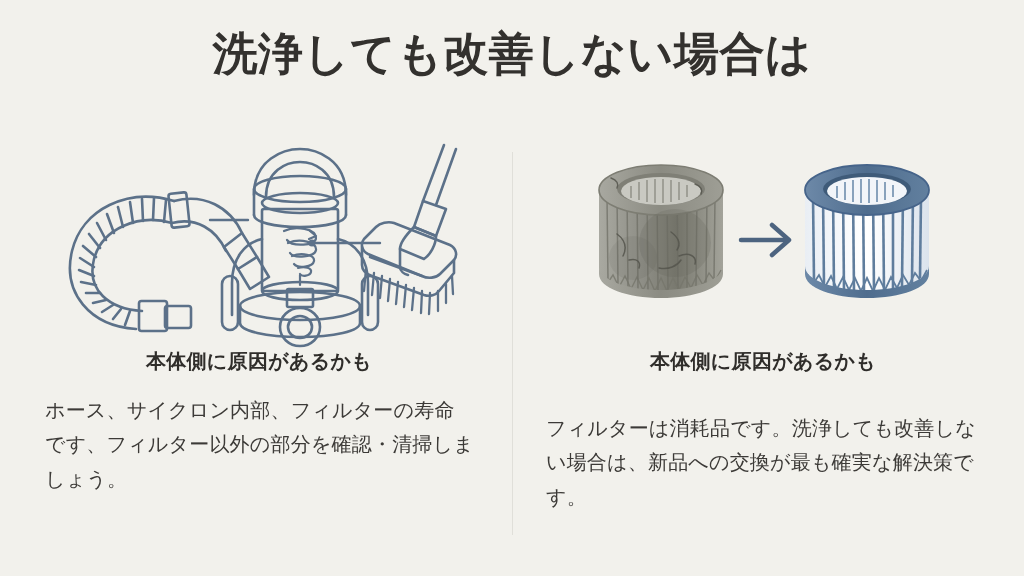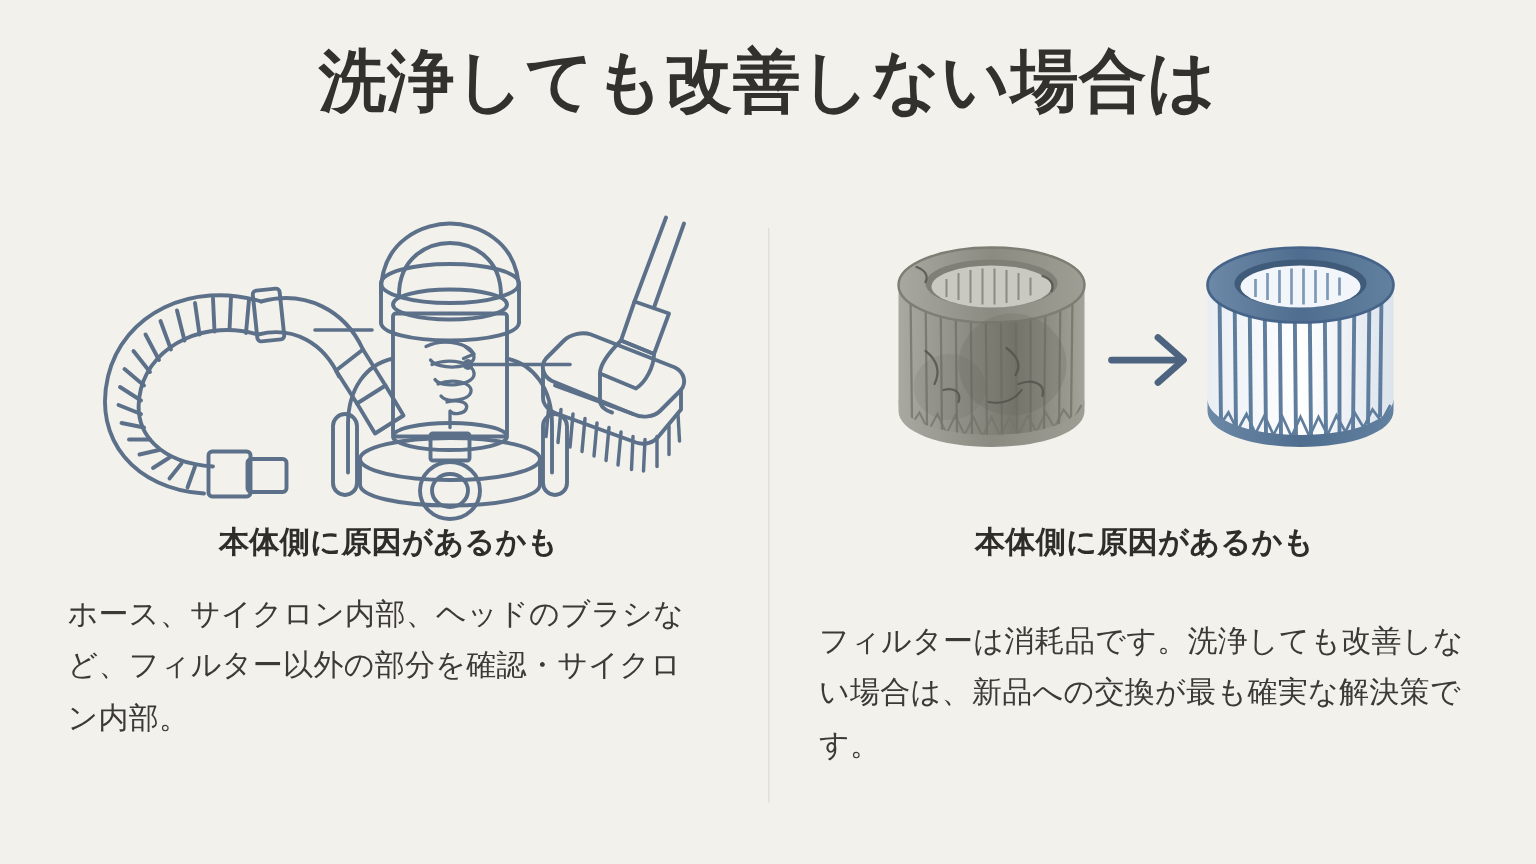--- a/index.html
+++ b/index.html
@@ -215,21 +215,21 @@
               <line x1="402" y1="141" x2="402" y2="160"></line>
               <line x1="408" y1="133" x2="409" y2="151"></line>
             </g>
           </g>
         </g>
       </svg>
     </div>
 
     <div class="col-heading">本体側に原因があるかも</div>
 
-    <div class="col-body">ホース、サイクロン内部、ヘッドのブラシなど、フィルター以外の部分を確認・サイクロン内部。</div>
+    <div class="col-body">ホース、サイクロン内部、フィルターの寿命です、フィルター以外の部分を確認・清掃しましょう。</div>
   </div>
 
   <div class="column right">
 
     <div class="figure right-figure">
       <svg width="360" height="175" viewBox="0 0 360 175" aria-hidden="true">
         <defs>
           <linearGradient id="dirtyBody" x1="0" y1="0" x2="1" y2="0">
             <stop offset="0" stop-color="#a9a9a1"></stop>
             <stop offset="0.35" stop-color="#8e8e86"></stop>

